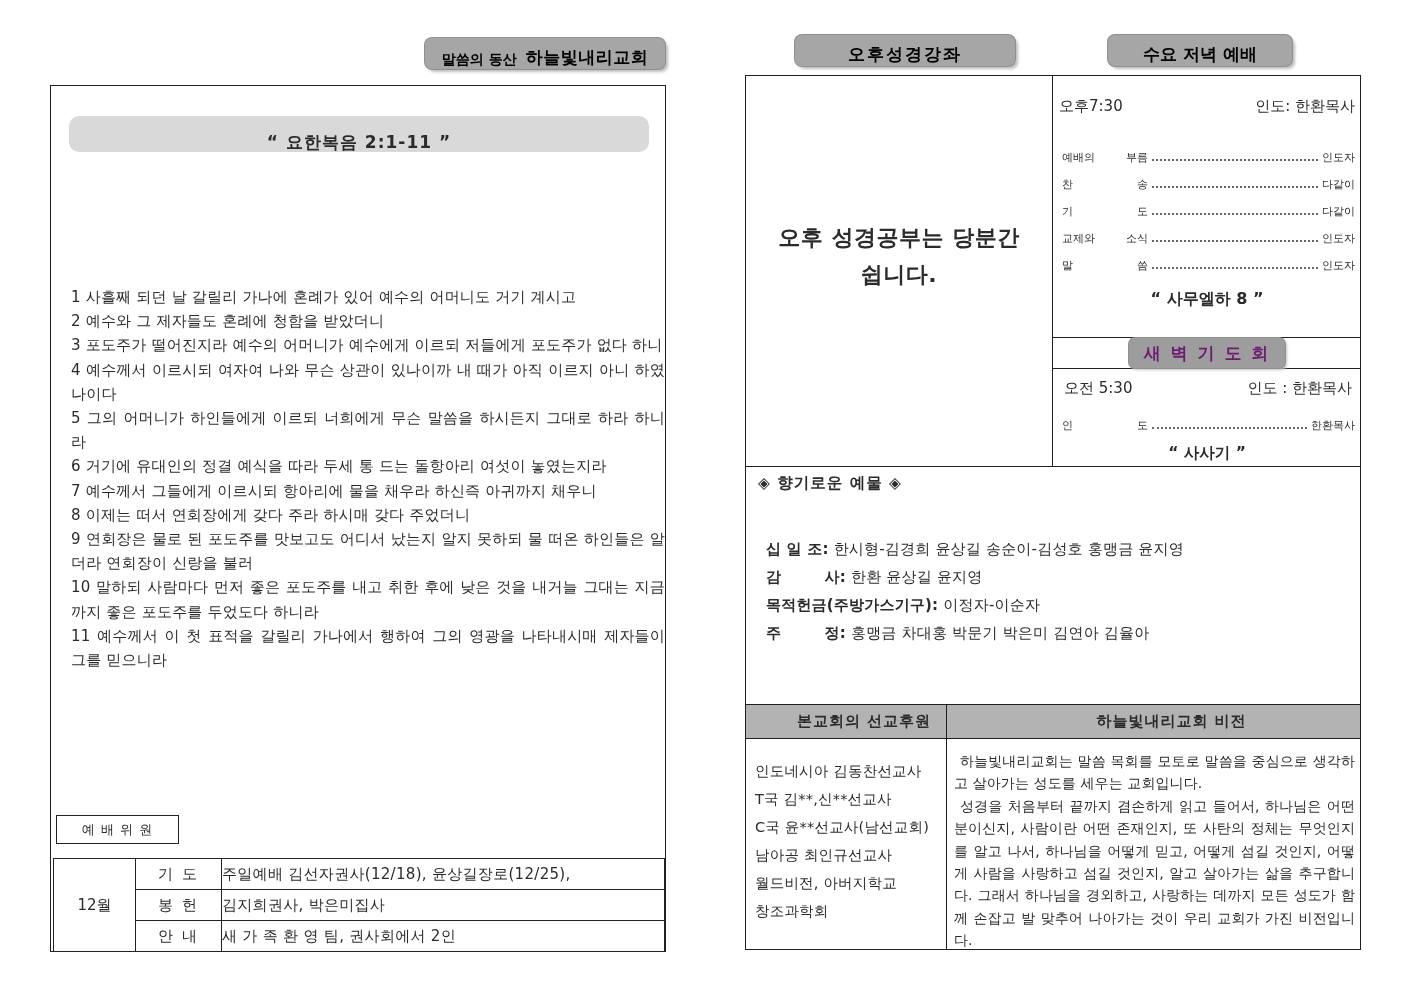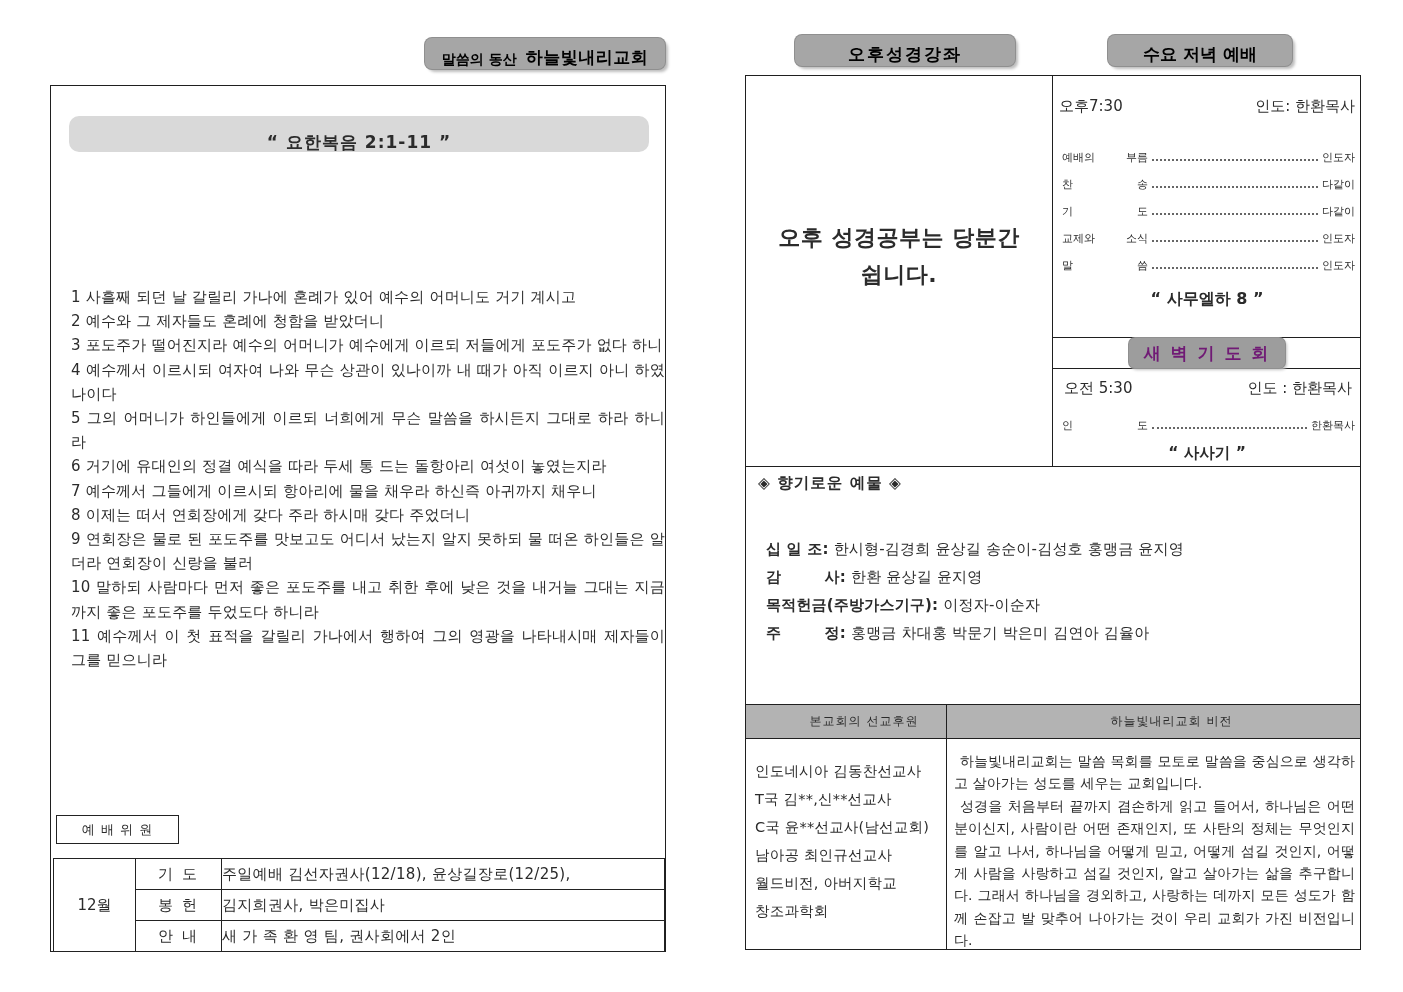--- a/index.html
+++ b/index.html
@@ -86,21 +86,21 @@
   #dawn-scripture { left:307px; top:367px; width:308px; text-align:center; font-weight:bold; font-size:15.5px; }
 
   #offering-title { left:12px; top:397px; font-weight:bold; font-size:15.5px; letter-spacing:1px; }
   #offering-rows { left:20px; top:435px; width:592px;margin-top:28px; }
   .off-row { margin-bottom:8px; font-size:15px; line-height:20px; white-space:pre-wrap; letter-spacing:0.2px; }
   .off-label { font-weight:bold; white-space:pre-wrap; }
 
   .bottom-header {
     position:absolute; top:629px; height:33px; background:#b3b3b3;
     display:flex; align-items:center; justify-content:center;
-    font-weight:normal; font-size:12px; letter-spacing:1px; z-index:1;padding-left:36px;
+    font-weight:bold; font-size:15px; letter-spacing:1px; z-index:1;padding-left:36px;
   }
   #mission-header { left:0; width:200px; }
   #vision-header  { left:201px; width:413px; }
 
   #mission-list { left:9px; top:681px; width:188px; font-size:14.5px; line-height:28px; letter-spacing:0.2px; }
   #mission-list div { white-space:nowrap; }
   #vision-text { left:208px; top:674px; width:401px; font-size:14px; line-height:22.4px; }
   #vision-text p { margin:0; text-align:justify; text-indent:6px; letter-spacing:0.1px; }
 </style>
 </head>

